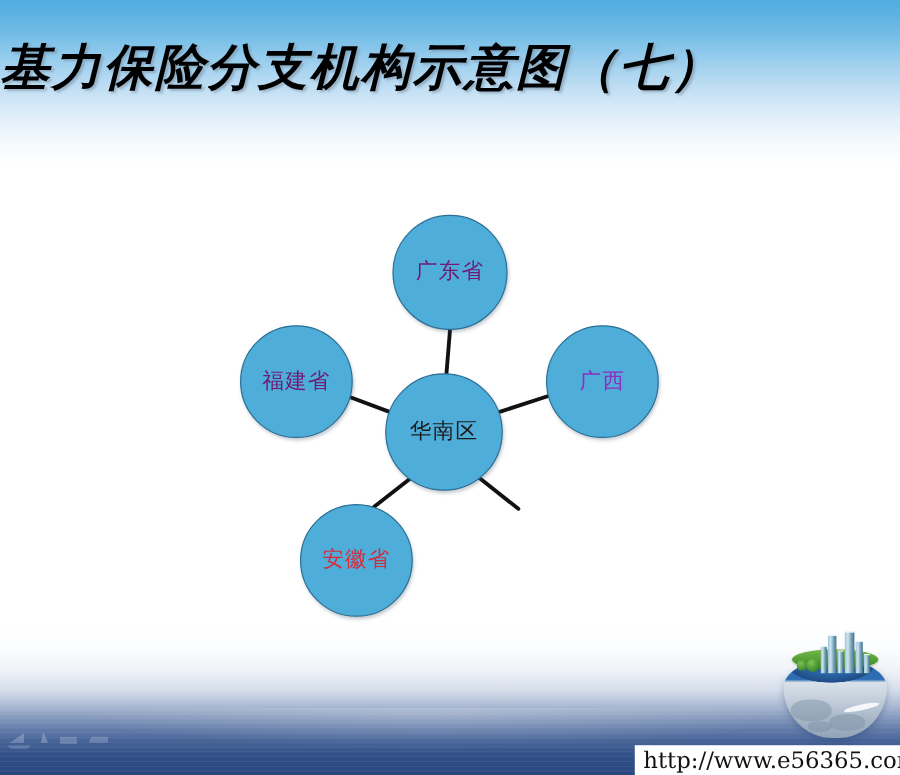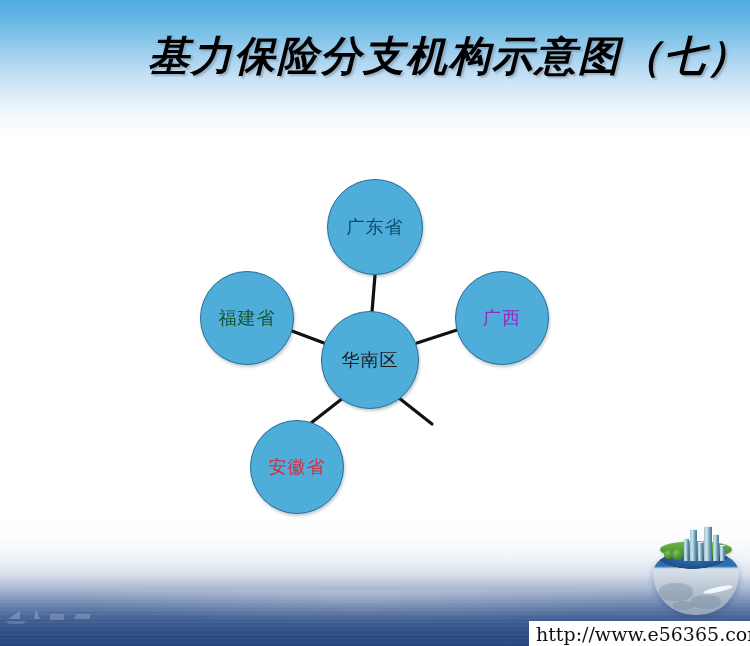--- a/index.html
+++ b/index.html
@@ -81,21 +81,21 @@
     opacity: 0.30;
     pointer-events: none;
   }
 
   
   .title {
     position: absolute;
     left: 0;
     top: 29px;
     width: 750px;
-    text-align: right;
+    text-align: left;
     font-family: "DejaVu Serif", "Liberation Serif", serif;
     font-size: 41px;
     font-weight: bold;
     font-style: italic;
     color: #000000;
     letter-spacing: 2px;
     white-space: nowrap;
     text-shadow: 2px 2px 2px rgba(120,140,160,0.55);
   }
 
@@ -235,25 +235,25 @@
 
     <svg class="edges" viewBox="0 0 750 646">
       <line x1="372" y1="312" x2="375" y2="275" stroke="#111111" stroke-width="3.2" stroke-linecap="round"></line>
       <line x1="324" y1="343" x2="292" y2="331" stroke="#111111" stroke-width="3.2" stroke-linecap="round"></line>
       <line x1="417" y1="343" x2="457" y2="330" stroke="#111111" stroke-width="3.2" stroke-linecap="round"></line>
       <line x1="343" y1="398" x2="311" y2="423" stroke="#111111" stroke-width="3.2" stroke-linecap="round"></line>
       <line x1="399" y1="398" x2="432" y2="424" stroke="#111111" stroke-width="3.2" stroke-linecap="round"></line>
     </svg>
 
     <div class="node" id="n-guangdong" style="left: 327px; top: 179px; width: 96px; height: 96px; background: rgb(79, 173, 218); border-color: rgb(42, 111, 148);">
-      <span class="node-label" id="l-guangdong" style="color: #0c4a6e;">广东省</span>
+      <span class="node-label" id="l-guangdong" style="color: #701a75;">广东省</span>
     </div>
 
     <div class="node" id="n-fujian" style="left: 200px; top: 271px; width: 94px; height: 94px; background: rgb(79, 173, 218); border-color: rgb(42, 111, 148);">
-      <span class="node-label" id="l-fujian" style="color: #14532d;">福建省</span>
+      <span class="node-label" id="l-fujian" style="color: #701a75;">福建省</span>
     </div>
 
     <div class="node" id="n-guangxi" style="left: 455px; top: 271px; width: 94px; height: 94px; background: rgb(79, 173, 218); border-color: rgb(42, 111, 148);">
       <span class="node-label" id="l-guangxi" style="color: rgb(142, 47, 192);">广西</span>
     </div>
 
     <div class="node" id="n-anhui" style="left: 250px; top: 420px; width: 94px; height: 94px; background: rgb(79, 173, 218); border-color: rgb(42, 111, 148);">
       <span class="node-label" id="l-anhui" style="color: rgb(214, 43, 60);">安徽省</span>
     </div>
 

